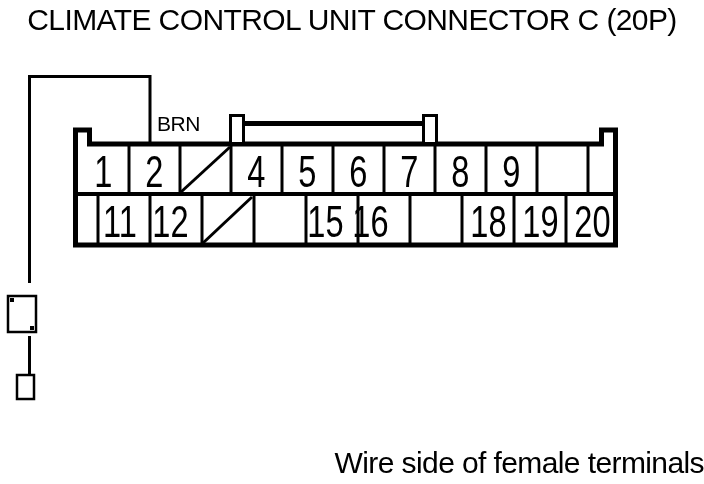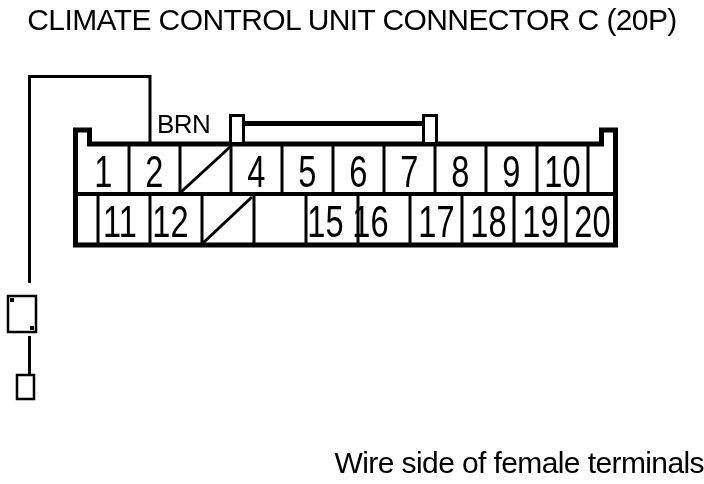--- a/index.html
+++ b/index.html
@@ -21,21 +21,21 @@
   }
   .caption{
     position:absolute;left:0;right:0;top:447px;
     text-align:right;
     font-size:30px;line-height:32px;
     letter-spacing:-0.6px;
     white-space:nowrap;
   }
   .brn-label{
     position:absolute;left:157px;top:109px;
-    font-size:26px;line-height:30px;
+    font-size:21px;line-height:30px;
     letter-spacing:-0.5px;
   }
   svg.lineart{position:absolute;left:0;top:0;}
   .cell{
     position:absolute;
     display:flex;align-items:center;justify-content:center;
     padding-top:5px;
     box-sizing:border-box;
   }
   .cell.top{top:146px;height:46px;}
@@ -130,42 +130,36 @@
     </div>
   <div class="cell top" style="left:384px;width:51px">
       <span class="digit">7</span>
     </div>
   <div class="cell top" style="left:435px;width:51px">
       <span class="digit">8</span>
     </div>
   <div class="cell top" style="left:486px;width:51px">
       <span class="digit">9</span>
     </div>
-  <div class="cell top" style="left:537px;width:51px">
-      <span class="digit">10</span>
-    </div>
 
   <div class="cell bot" style="left:98px;width:44px">
       <span class="digit">11</span>
     </div>
   <div class="cell bot" style="left:136px;width:68px">
       <span class="digit">12</span>
     </div>
   <div class="cell bot" style="left:202px;width:52px">
       <span class="digit"></span>
     </div>
   <div class="cell bot" style="left:306px;width:38px">
       <span class="digit">15</span>
     </div>
   <div class="cell bot" style="left:344px;width:52px">
       <span class="digit">16</span>
     </div>
-  <div class="cell bot" style="left:410px;width:52px">
-      <span class="digit">17</span>
-    </div>
   <div class="cell bot" style="left:462px;width:52px">
       <span class="digit">18</span>
     </div>
   <div class="cell bot" style="left:514px;width:52px">
       <span class="digit">19</span>
     </div>
   <div class="cell bot" style="left:566px;width:52px">
       <span class="digit">20</span>
     </div>
 

